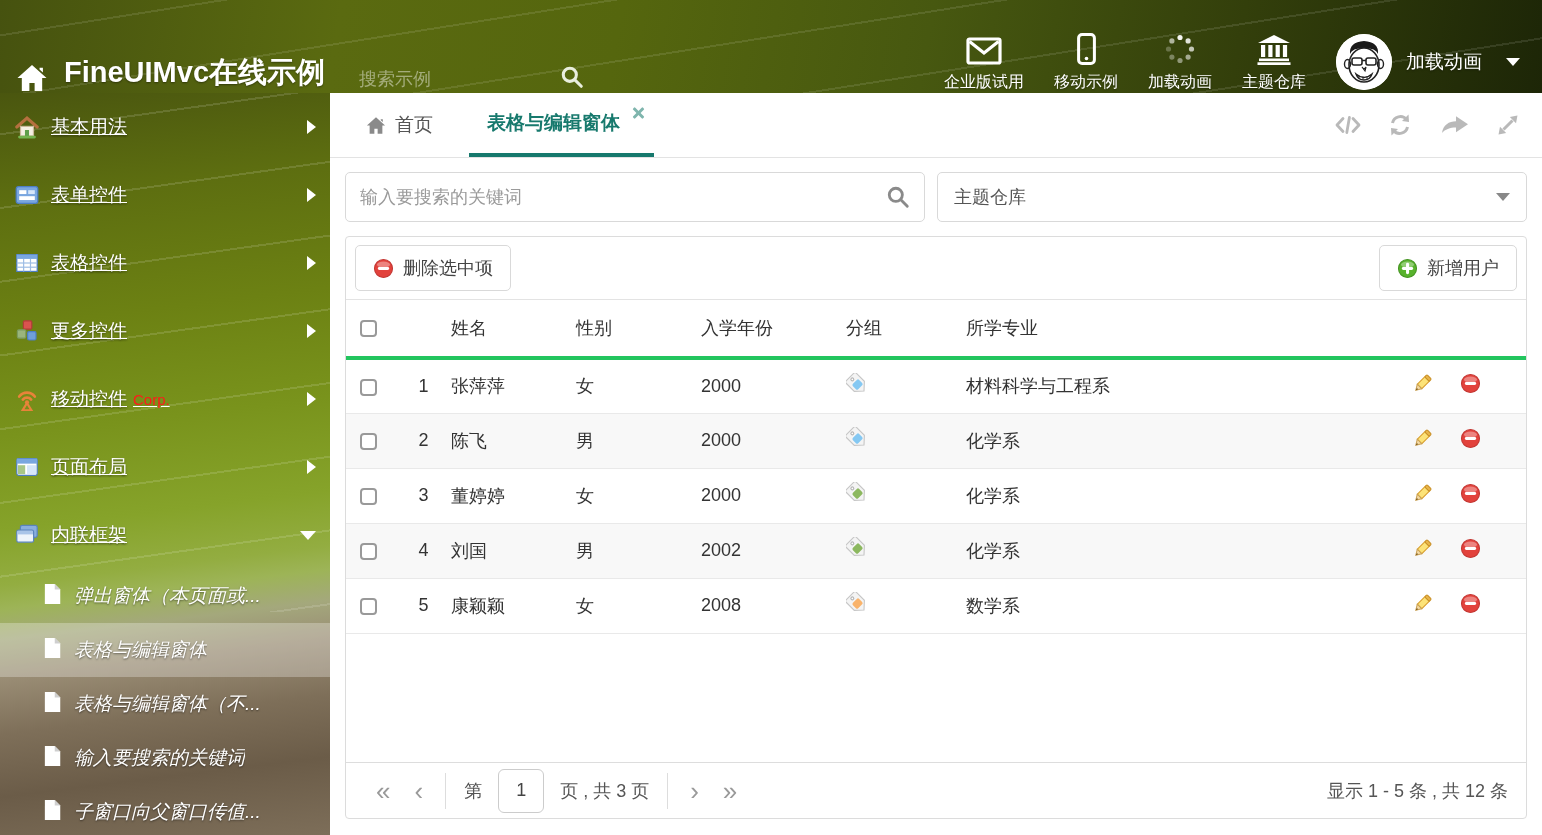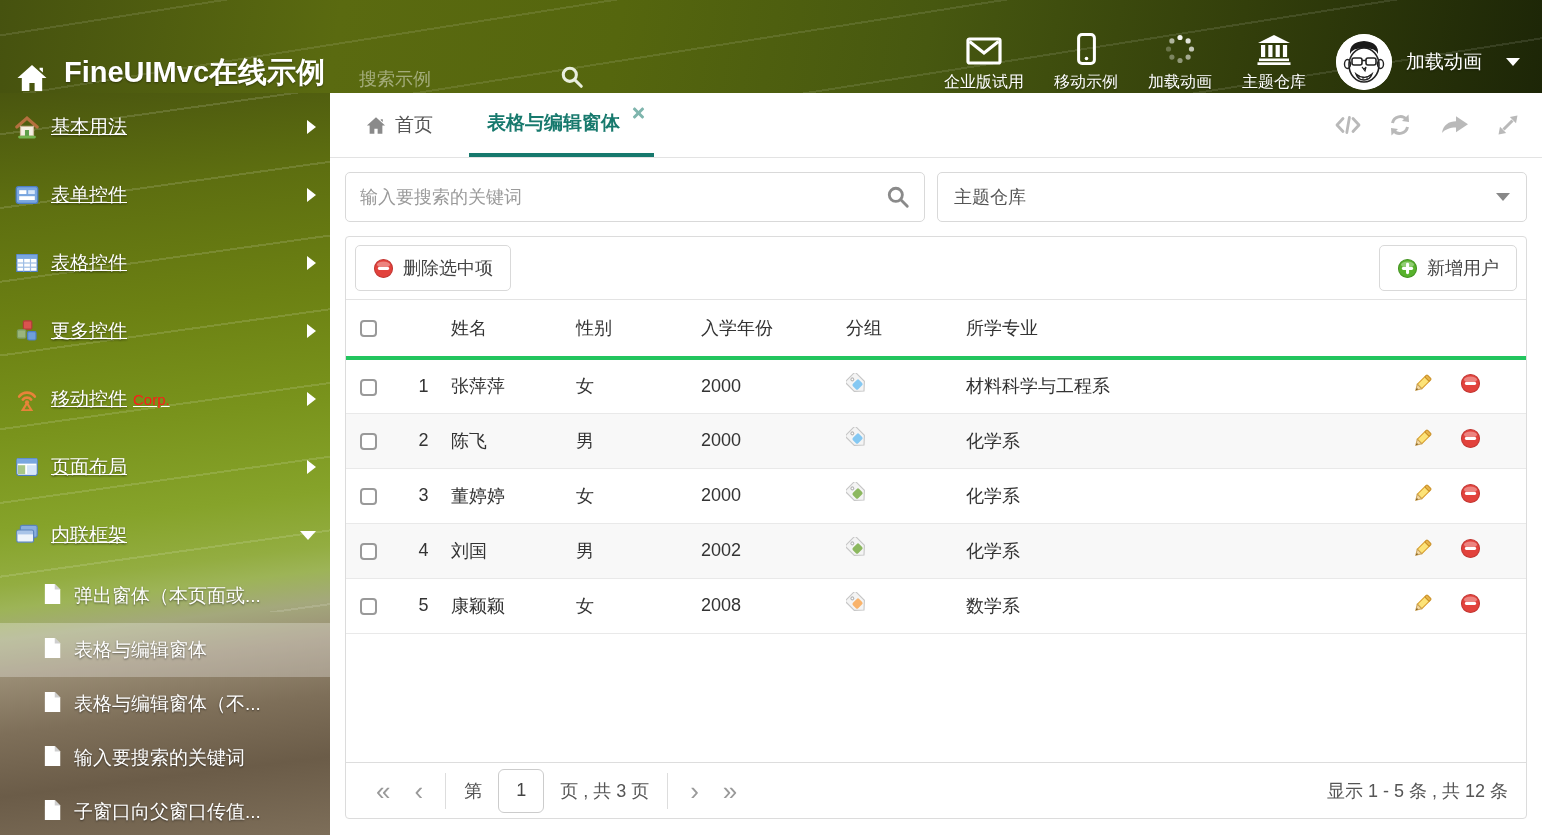--- a/index.html
+++ b/index.html
@@ -47,21 +47,21 @@
     color:#fff; font-size:19px; cursor:pointer; text-shadow:0 1px 2px rgba(0,0,0,.45);text-decoration:underline; }
   .mi .mic { width:24px; height:24px; flex:0 0 24px; display:flex; align-items:center; justify-content:center; }
   .mi .ml { margin-left:12px; white-space:nowrap; }
   .mi .corp { color:#ff1a1a; font-size:15px; margin-left:6px; text-shadow:none; }
   .mi .spacer { flex:1; }
   .tri-r { width:0; height:0; border-top:7px solid transparent; border-bottom:7px solid transparent;
     border-left:9px solid #fff; }
   .tri-d { width:0; height:0; border-left:8px solid transparent; border-right:8px solid transparent;
     border-top:9px solid #fff; }
   .smi { height:54px; display:flex; align-items:center; padding-left:42px; color:#fff;
-    font-size:19px; cursor:pointer; text-shadow:0 1px 2px rgba(0,0,0,.5); white-space:nowrap; }
+    font-size:19px; cursor:pointer; text-shadow:0 1px 2px rgba(0,0,0,.5); white-space:nowrap;font-style:italic; }
   .smi.sel { background:rgba(255,255,255,.28); }
   .smi .mic { width:20px; flex:0 0 20px; }
   .smi .ml { margin-left:12px; overflow:hidden; text-overflow:ellipsis; max-width:240px; }
 
   
   .main { flex:1; display:flex; flex-direction:column; background:#fff; min-width:0; }
   .tabbar { height:65px; flex:0 0 65px; display:flex; align-items:stretch;
     border-bottom:1px solid #e3e3e3; padding-left:18px; }
   .tab { display:flex; align-items:center; padding:6px 18px; font-size:19px; color:#555;
     cursor:pointer; gap:9px; }

